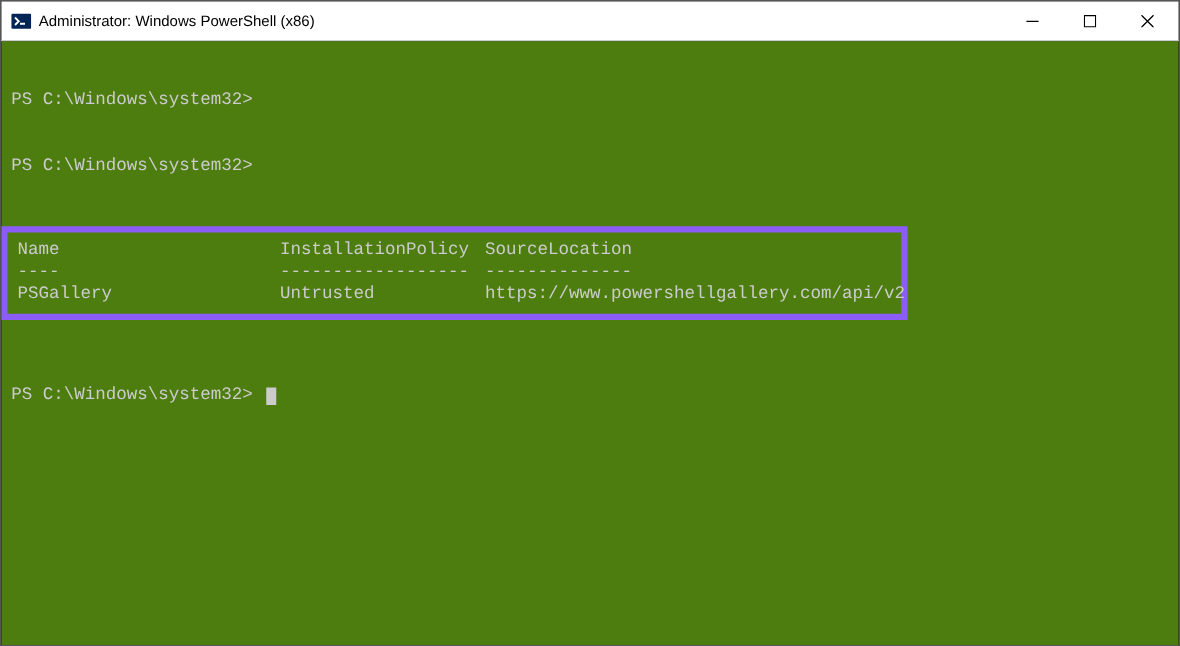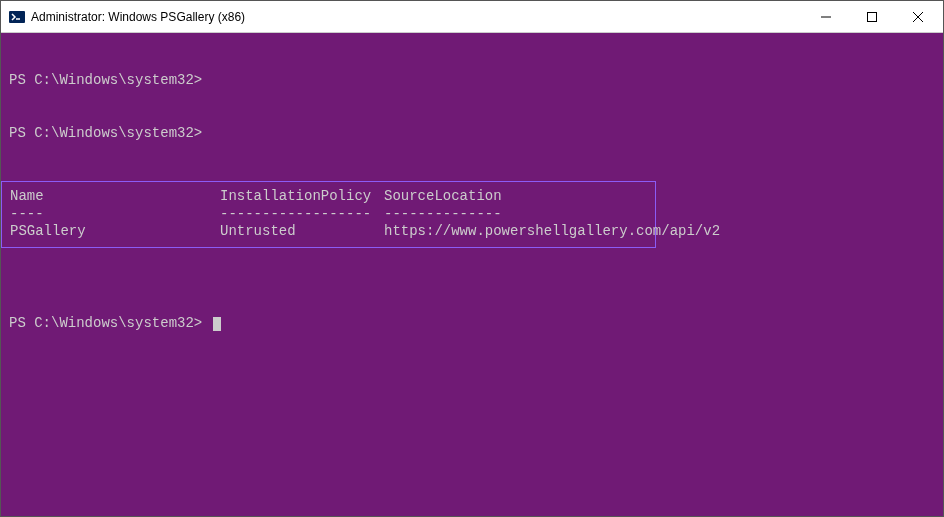--- a/index.html
+++ b/index.html
@@ -47,48 +47,48 @@
     }
     .win-btn {
       width: 46px;
       height: 32px;
       display: flex;
       align-items: center;
       justify-content: center;
       color: #000;
     }
     .terminal {
-      background: #701a75;
+      background: #4d7c0f;
       color: #ccc;
       padding: 4px 8px;
       line-height: 1.25;
       white-space: pre;
       height: calc(100% - 32px);
       position: relative;
     }
     .prompt {
       color: #ccc;
     }
     .command {
       color: #ffff55;
     }
     .highlight-cmd {
       border: 1px solid #e74c3c;
       padding: 1px 3px;
       display: inline-block;
     }
     .highlight-output {
-      border: 1px solid #8b5cf6;
+      border: 5px solid #8b5cf6;
       padding: 6px 8px 6px 0;
       margin-left: -8px;
       padding-left: 8px;
       margin-top: 4px;
-      margin-bottom: 15px;
+      margin-bottom: 0;
       display: block;
-      width: 655px;
+      width: 725px;
     }
     .col1 { display: inline-block; width: 210px; }
     .col2 { display: inline-block; width: 164px; }
     .col3 { display: inline-block; }
     .cursor {
       display: inline-block;
       width: 8px;
       height: 14px;
       background: #ccc;
       vertical-align: text-bottom;
@@ -102,21 +102,21 @@
 
 <div class="titlebar">
   <div class="titlebar-left">
     <span class="ps-icon">
       <svg width="16" height="16" viewBox="0 0 16 16">
         <rect x="0" y="2" width="16" height="12" rx="1" fill="#012456"></rect>
         <path d="M3 5 L6 8 L3 11" stroke="#fff" stroke-width="1.5" fill="none"></path>
         <path d="M7 10 L11 10" stroke="#fff" stroke-width="1.5"></path>
       </svg>
     </span>
-    <span>Administrator: Windows PSGallery (x86)</span>
+    <span>Administrator: Windows PowerShell (x86)</span>
   </div>
   <div class="window-controls">
     <div class="win-btn">
       <svg width="10" height="10" viewBox="0 0 10 10">
           <path d="M0 5 H10" stroke="#000" stroke-width="1"></path>
         </svg>
     </div>
     <div class="win-btn">
       <svg width="10" height="10" viewBox="0 0 10 10">
           <rect x="0.5" y="0.5" width="9" height="9" stroke="#000" stroke-width="1" fill="none"></rect>

